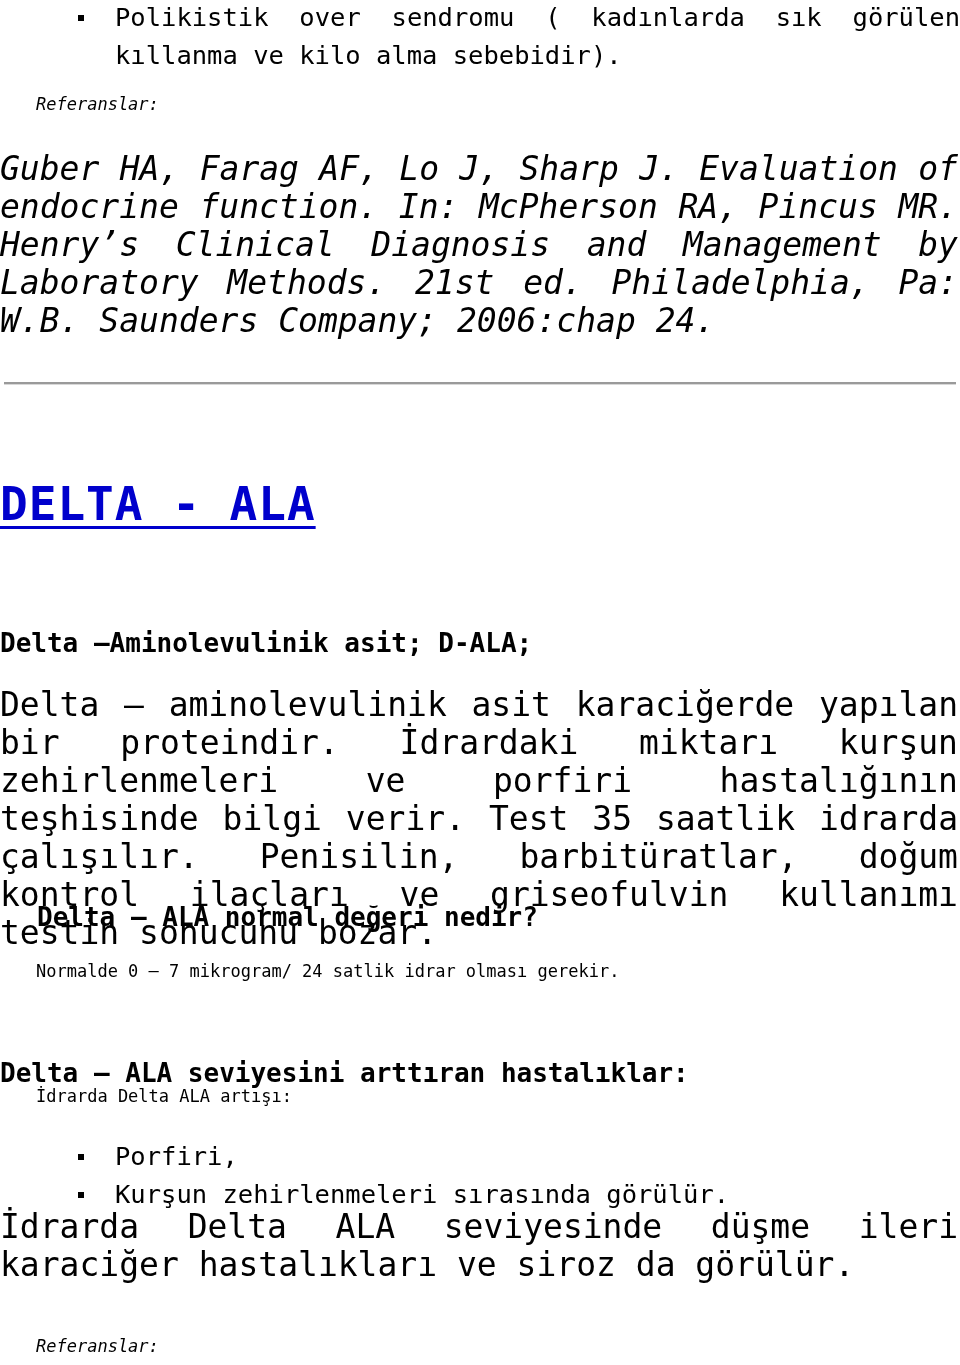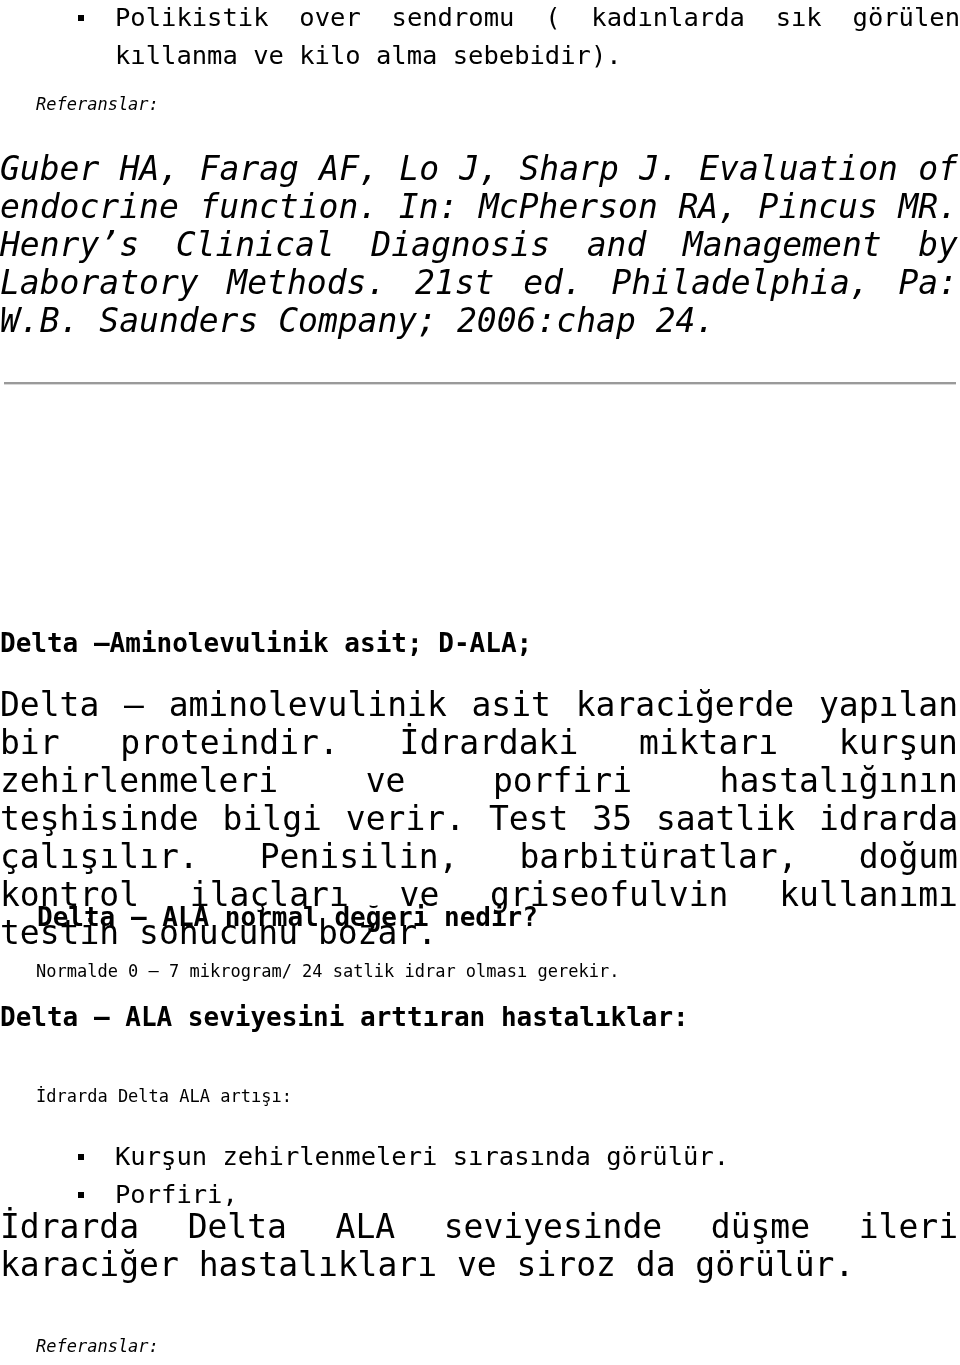--- a/index.html
+++ b/index.html
@@ -122,39 +122,40 @@
       <span class="li-text">Polikistik over sendromu ( kadınlarda sık görülen kıllanma ve kilo alma sebebidir).</span>
     </li>
   </ul>
 
   <div class="blk italic plain" style="left:0; top:85px; width:960px;">Referanslar:</div>
 
   <div class="blk italic body-just" style="left:0; top:150px; width:958px;">Guber HA, Farag AF, Lo J, Sharp J. Evaluation of endocrine function. In: McPherson RA, Pincus MR. Henry’s Clinical Diagnosis and Management by Laboratory Methods. 21st ed. Philadelphia, Pa: W.B. Saunders Company; 2006:chap 24.</div>
 
   <hr class="hrule" style="top:374px;">
 
+  <a class="link-head" style="left:0; top:478px;" href="#">DELTA - ALA</a>
 
   <div class="blk sec-head" style="left:0; top:626px; width:940px;">Delta –Aminolevulinik asit; D-ALA;</div>
 
   <div class="blk body-just" style="left:0; top:686px; width:958px;">Delta – aminolevulinik asit karaciğerde yapılan bir proteindir. İdrardaki miktarı kurşun zehirlenmeleri ve porfiri hastalığının teşhisinde bilgi verir. Test 35 saatlik idrarda çalışılır. Penisilin, barbitüratlar, doğum kontrol ilaçları ve griseofulvin kullanımı testin sonucunu bozar.</div>
 
   <div class="blk sec-head" style="left:0; top:900px; width:940px;padding-left:37px;">Delta – ALA normal değeri nedir?</div>
 
   <div class="blk plain" style="left:0; top:952px; width:958px;">Normalde 0 – 7 mikrogram/ 24 satlik idrar olması gerekir.</div>
 
-  <div class="blk sec-head" style="left:0; top:1000px; width:950px;">Delta – ALA seviyesini arttıran hastalıklar:</div>
+  <div class="blk sec-head" style="left:0; top:1056px; width:950px;">Delta – ALA seviyesini arttıran hastalıklar:</div>
 
   <div class="blk plain" style="left:0; top:1077px; width:958px;">İdrarda Delta ALA artışı:</div>
 
   <ul class="bullets" style="position:absolute; left:0; top:1137px; width:960px;">
     <li>
-      <span class="li-text">Kurşun zehirlenmeleri sırasında görülür.</span>
+      <span class="li-text">Porfiri,</span>
     </li>
     <li>
-      <span class="li-text">Porfiri,</span>
+      <span class="li-text">Kurşun zehirlenmeleri sırasında görülür.</span>
     </li>
   </ul>
 
   <div class="blk body-just" style="left:0; top:1208px; width:958px;">İdrarda Delta ALA seviyesinde düşme ileri karaciğer hastalıkları ve siroz da görülür.</div>
 
   <div class="blk italic plain" style="left:0; top:1327px; width:960px;">Referanslar:</div>
 
 </div>
 
 </body></html>

